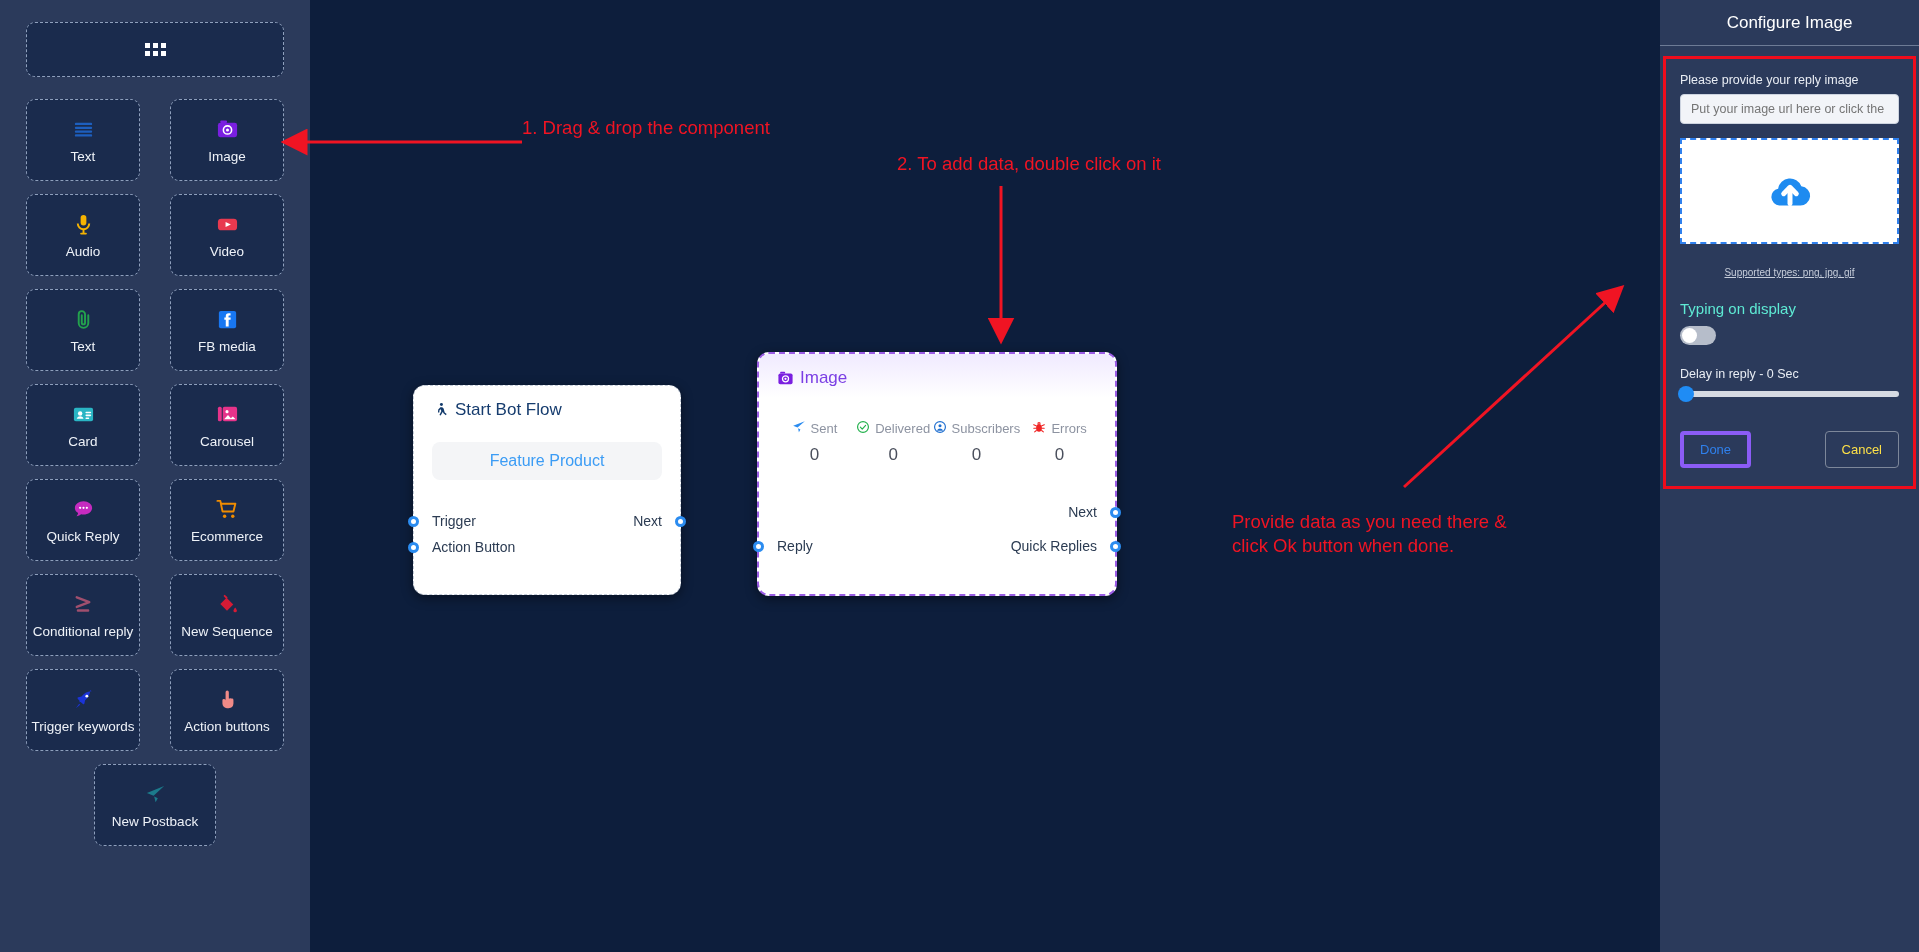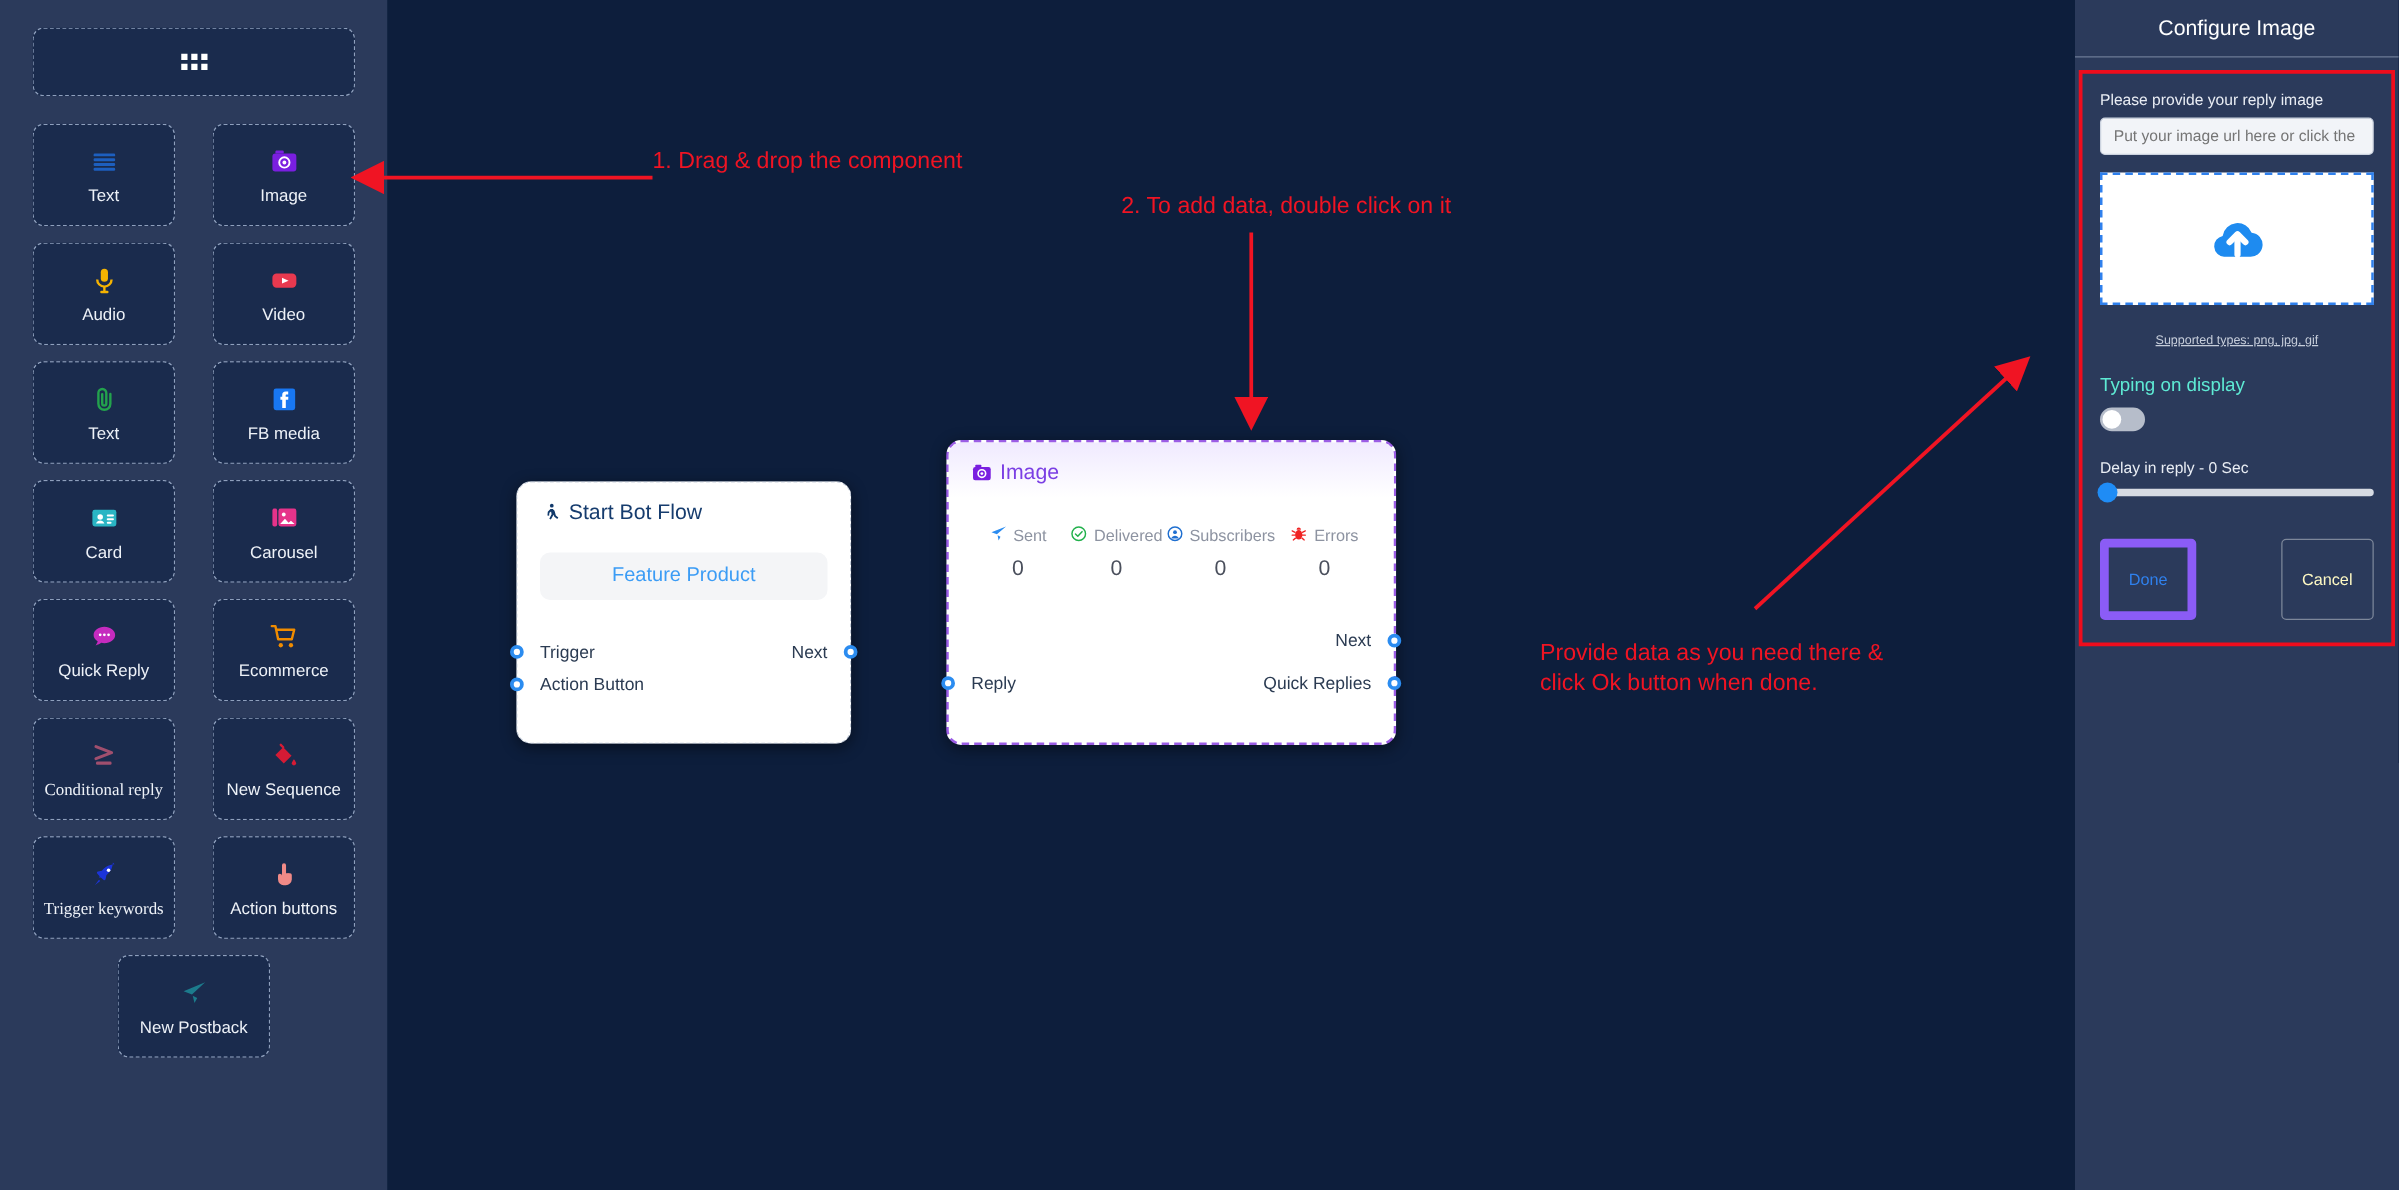--- a/index.html
+++ b/index.html
@@ -28,21 +28,21 @@
     user-select:none;
   }
   #grid-card{ height:55px; margin-bottom:22px; }
   .grid-glyph{ display:grid; grid-template-columns:repeat(3,5px); grid-template-rows:repeat(2,5px);
                gap:3px; }
   .grid-glyph i{ background:#fff; display:block; width:5px; height:5px; }
   .grid-row{ display:grid; grid-template-columns:1fr 1fr; gap:30px; margin-bottom:13px; }
   .card.item{ height:82px; padding:6px 4px; }
   .card .ico{ font-size:21px; line-height:24px; height:26px; display:flex; align-items:center;}
   .card .lbl{ font-size:13.5px; color:#eef2f8; text-align:center; line-height:15px; margin-top:6px;}
-  .card.tall .lbl{ line-height:15px;font-family:Liberation Serif, serif; }
+  .card.tall .lbl{ line-height:15px; }
   #last-row{ display:flex; justify-content:center; margin-bottom:13px;}
   #last-row .card.item{ width:calc(50% - 6.5px); }
 
   
   .ico svg{ width:23px; height:23px; display:block; }
 
   
   #canvas{
     position:absolute; left:310px; top:0; right:307px; height:952px;
     background:#0d1e3c;
@@ -140,26 +140,26 @@
     margin-top:9px;
     width:36px;height:19px;border-radius:10px;background:#b6bdca;
     display:flex;align-items:center; padding:2px; cursor:pointer;
   }
   .toggle i{ width:15px;height:15px;border-radius:50%;background:#fff;display:block; }
   #delay-label{ font-size:12.5px; color:#e9edf4; margin-top:22px; }
   .slider{ margin-top:10px; height:6px; background:#d6dae2; border-radius:3px; position:relative; cursor:pointer;}
   .slider i{ position:absolute; left:-2px; top:-5px; width:16px;height:16px;border-radius:50%; background:#1f8cf5; display:block;}
   .btn-row{ display:flex; justify-content:space-between; margin-top:34px; }
   #done-btn{
-    border:7px solid #8b5cf6; color:#2f80ed; background:transparent;
-    font-size:13px; padding:18px 16px; border-radius:4px; cursor:pointer;
+    border:4px solid #8b5cf6; color:#2f80ed; background:transparent;
+    font-size:13px; padding:7px 16px; border-radius:4px; cursor:pointer;
     font-family:"Liberation Sans", sans-serif;
   }
   #cancel-btn{
-    border:1px solid #7d879a; color:#fef9c3; background:transparent;
+    border:1px solid #7d879a; color:#fde047; background:transparent;
     font-size:13px; padding:7px 16px; border-radius:4px; cursor:pointer;
     font-family:"Liberation Sans", sans-serif;
   }
 </style>
 </head>
 <body>
 
 <div id="sidebar">
   <div class="side-inner">
     <div class="card" id="grid-card">

